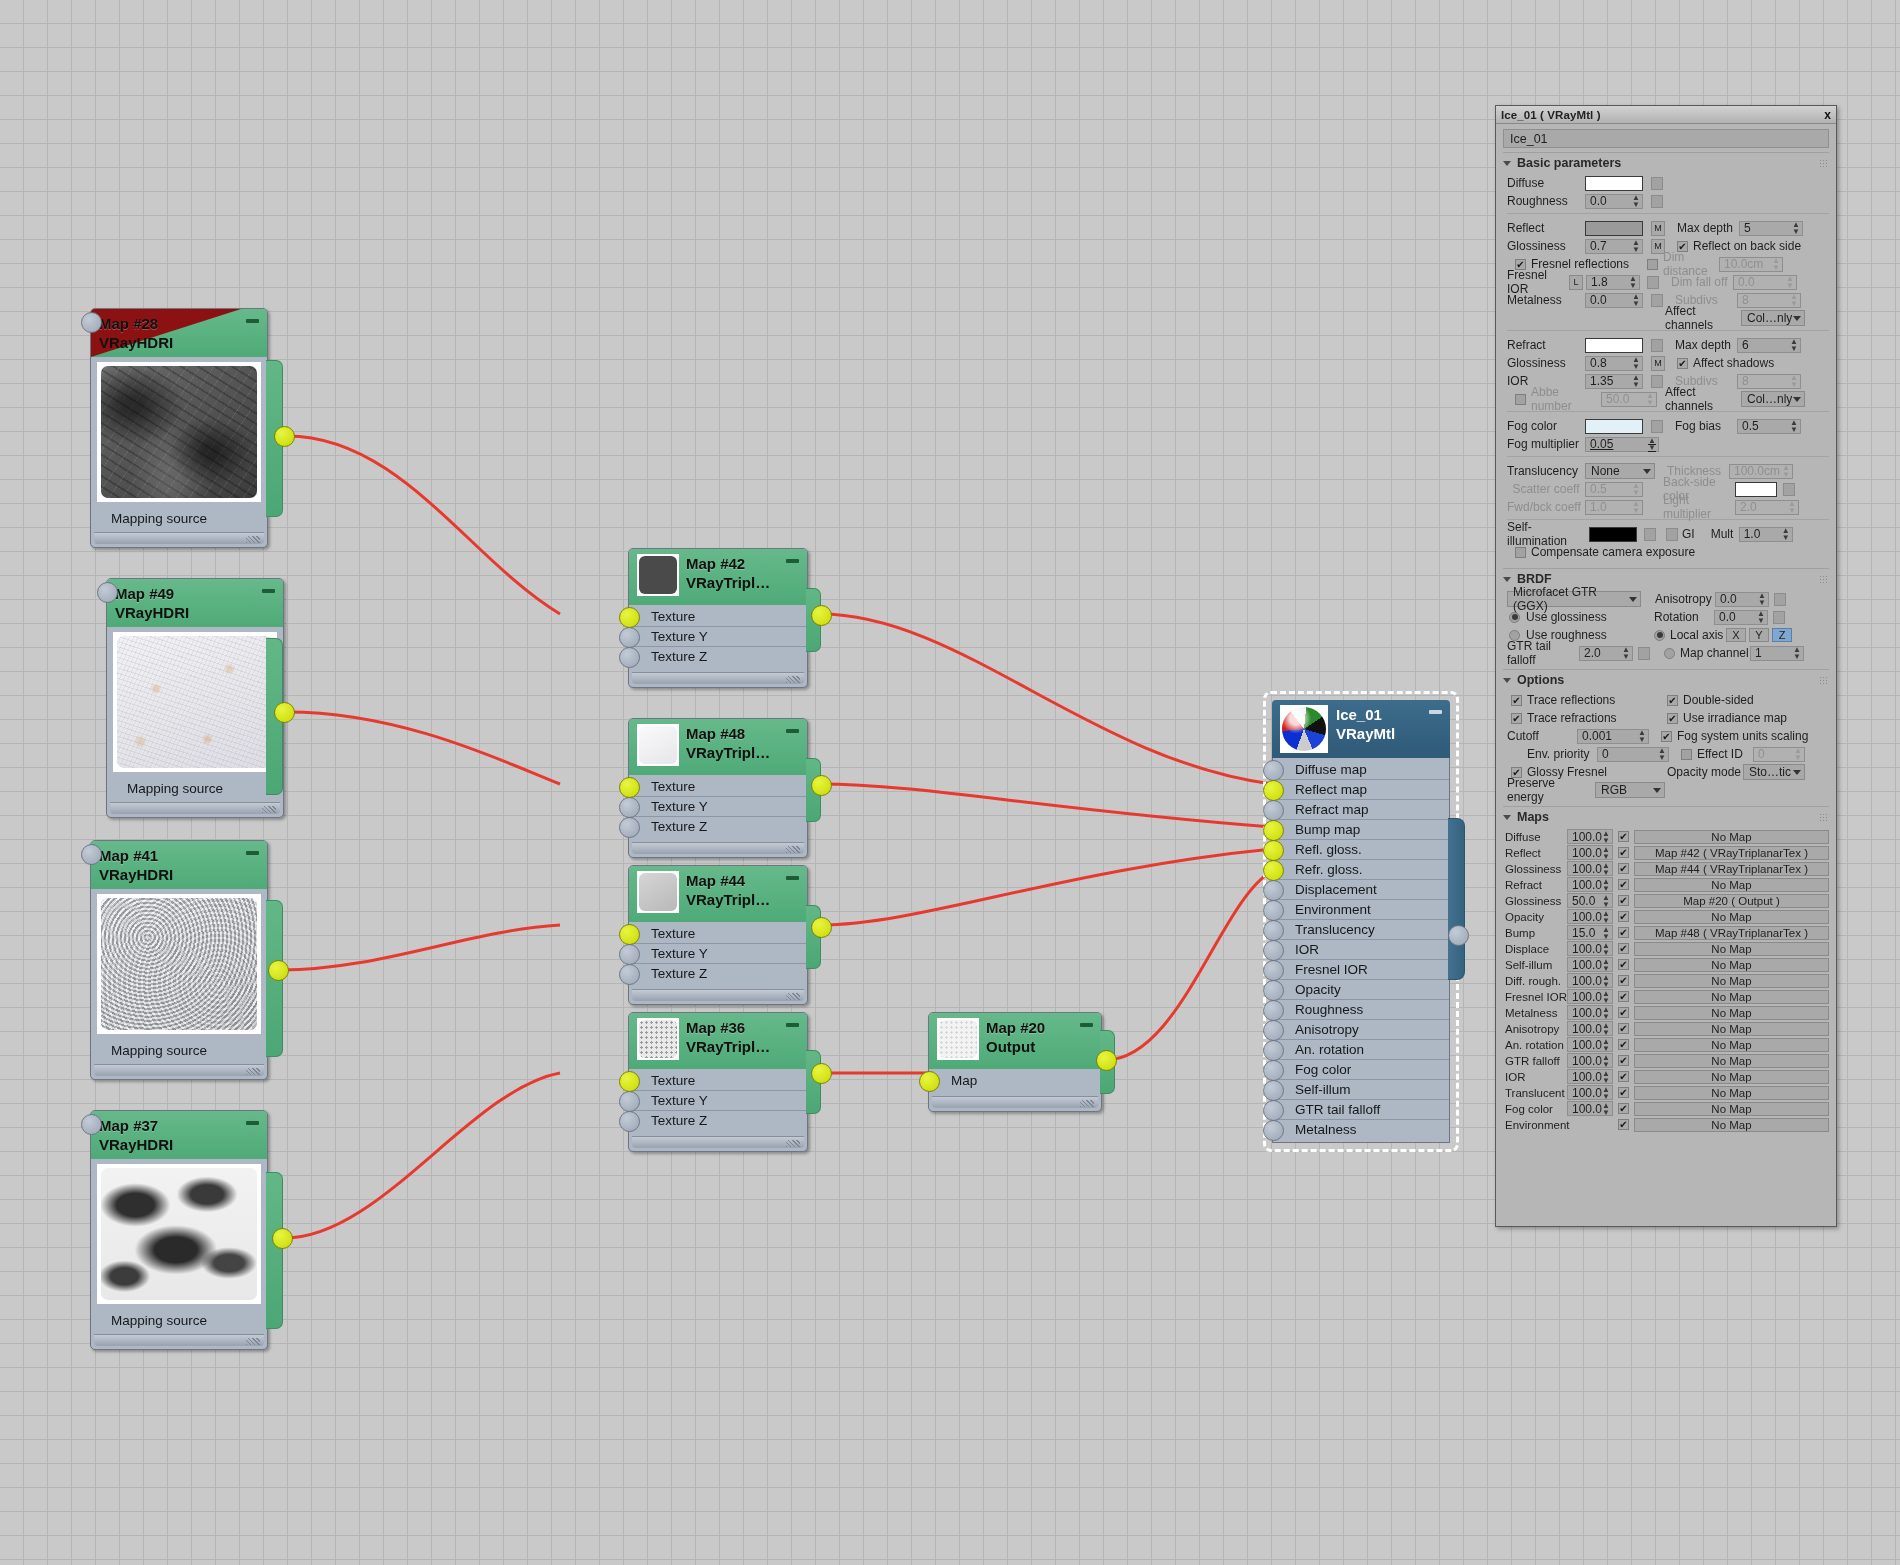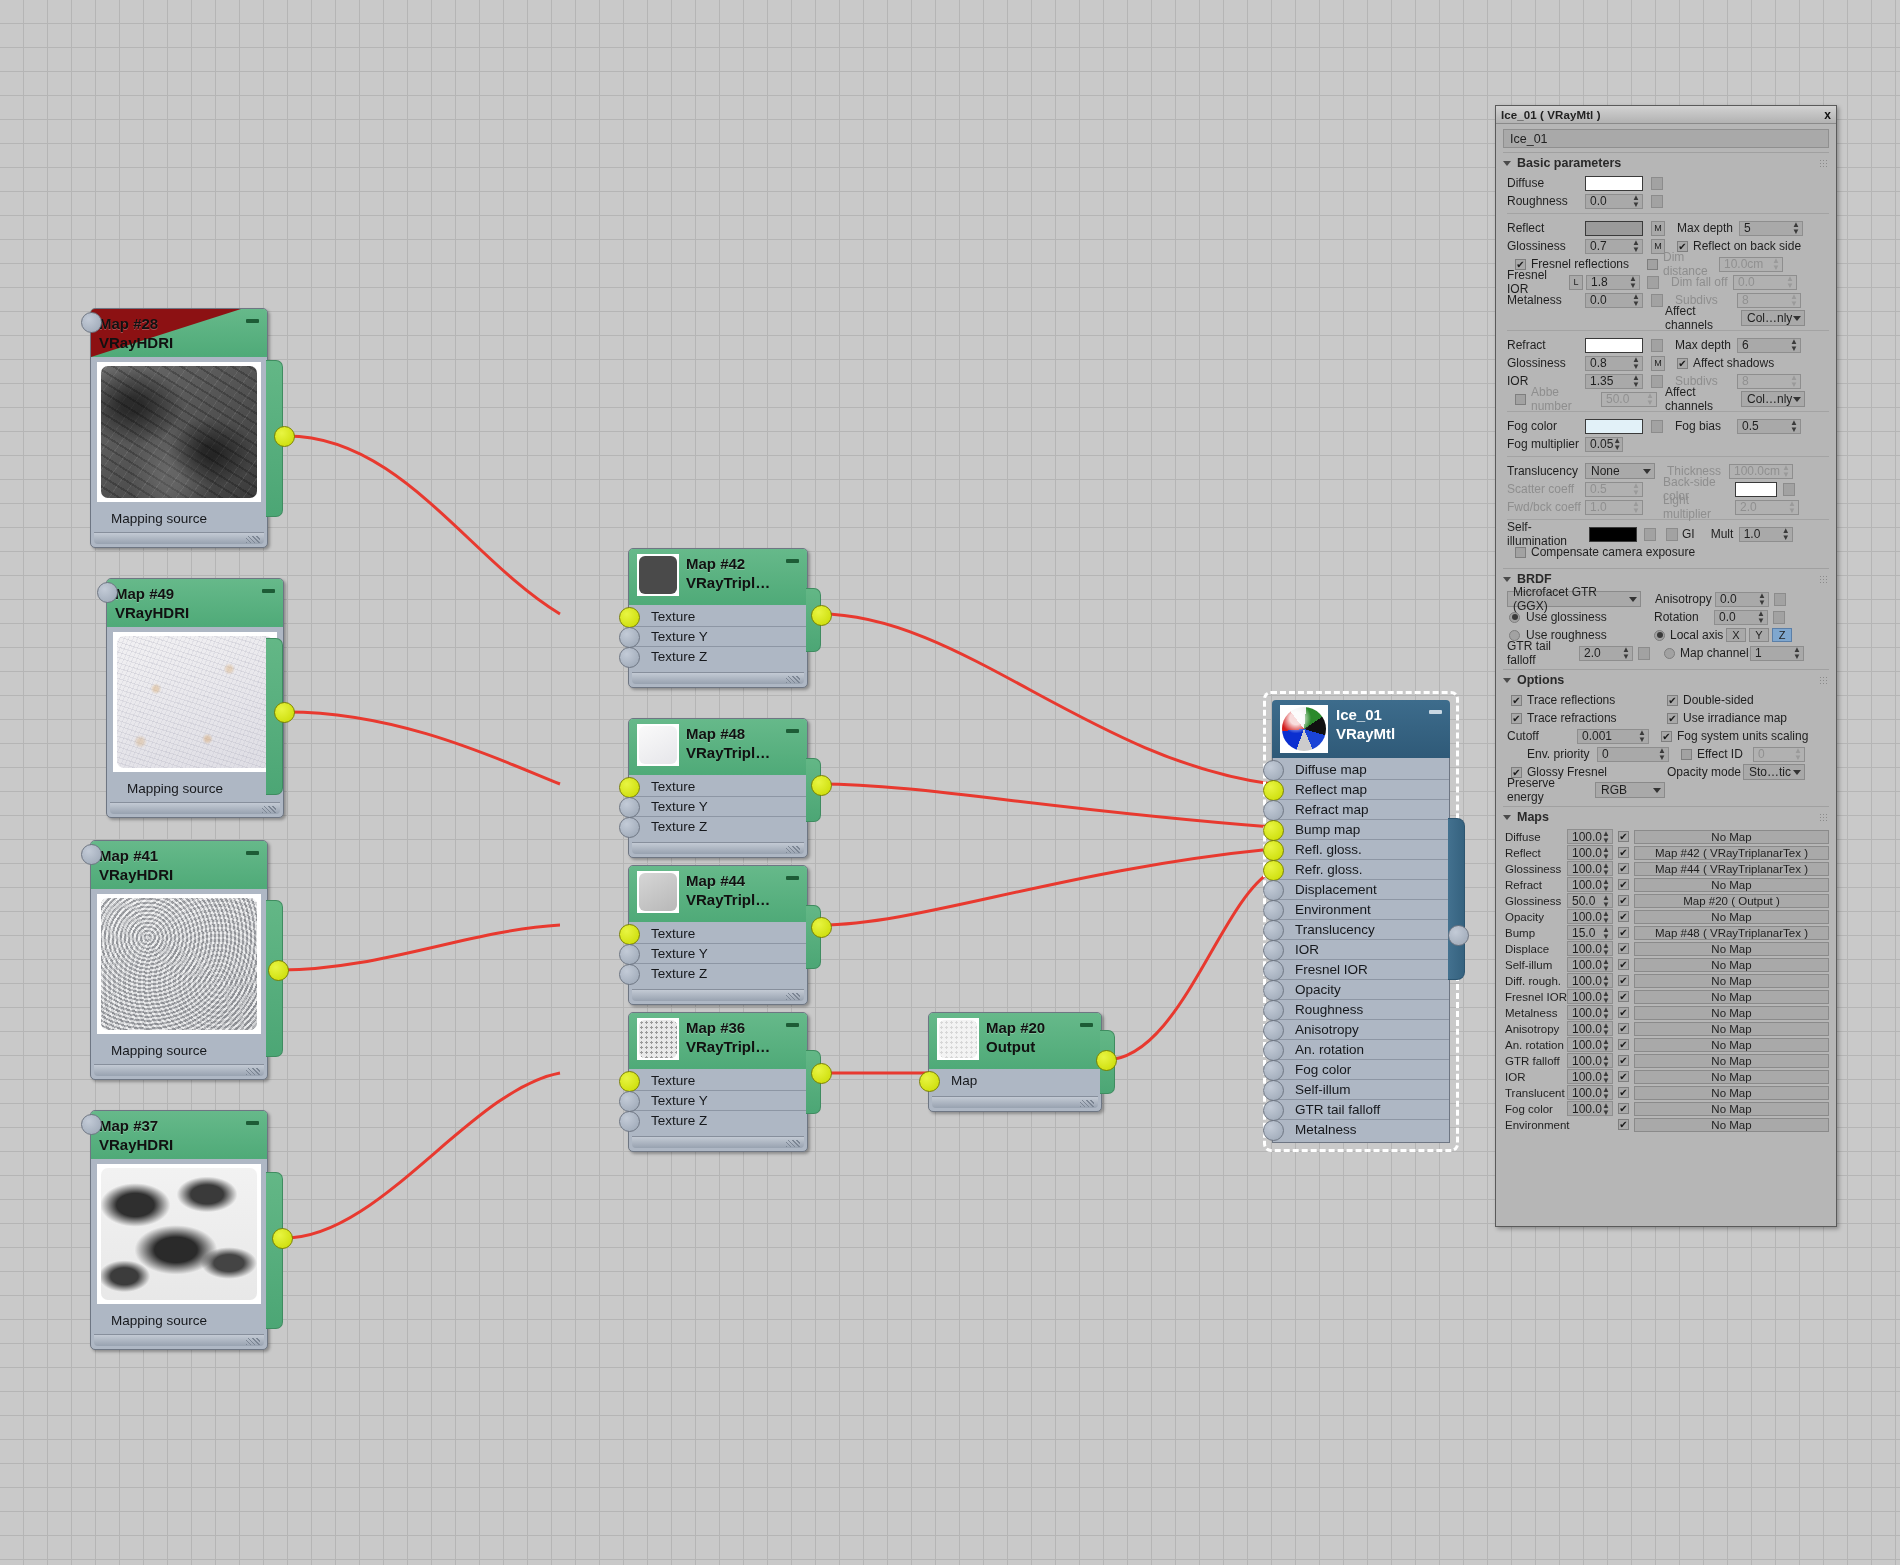--- a/index.html
+++ b/index.html
@@ -642,21 +642,21 @@
           <span class="sq" style="margin-left:8px;"></span>
           <span class="lab" style="width:62px;margin-left:12px;">Fog bias</span>
           <span class="spin" style="width:64px;">
             <span>0.5</span>
               <span class="ar">▲<br>▼</span>
           </span>
         </div>
 
         <div class="r">
           <span class="lab" style="width:78px;">Fog multiplier</span>
-          <span class="spin" style="width:38px;">
+          <span class="spin" style="width:74px;text-decoration:underline;">
             <span>0.05</span>
               <span class="ar">▲<br>▼</span>
           </span>
         </div>
 
         <div class="sep"></div>
 
         <div class="r">
           <span class="lab" style="width:78px;">Translucency</span>
           <span class="dd" style="width:70px;">
@@ -664,21 +664,21 @@
               <span class="ca"></span>
           </span>
           <span class="lab dim" style="margin-left:12px;width:62px;">Thickness</span>
           <span class="spin dim" style="width:64px;">
             <span>100.0cm</span>
               <span class="ar">▲<br>▼</span>
           </span>
         </div>
 
         <div class="r">
-          <span class="lab dim" style="width:78px;">Scatter coeff</span>
+          <span class="lab dim" style="width:78px;text-align:center;">Scatter coeff</span>
           <span class="spin dim" style="width:58px;">
             <span>0.5</span>
               <span class="ar">▲<br>▼</span>
           </span>
           <span class="lab dim" style="margin-left:20px;width:72px;">Back-side color</span>
           <span class="swatch" style="width:42px;background:#ffffff;"></span>
           <span class="sq" style="margin-left:6px;"></span>
         </div>
 
         <div class="r">

